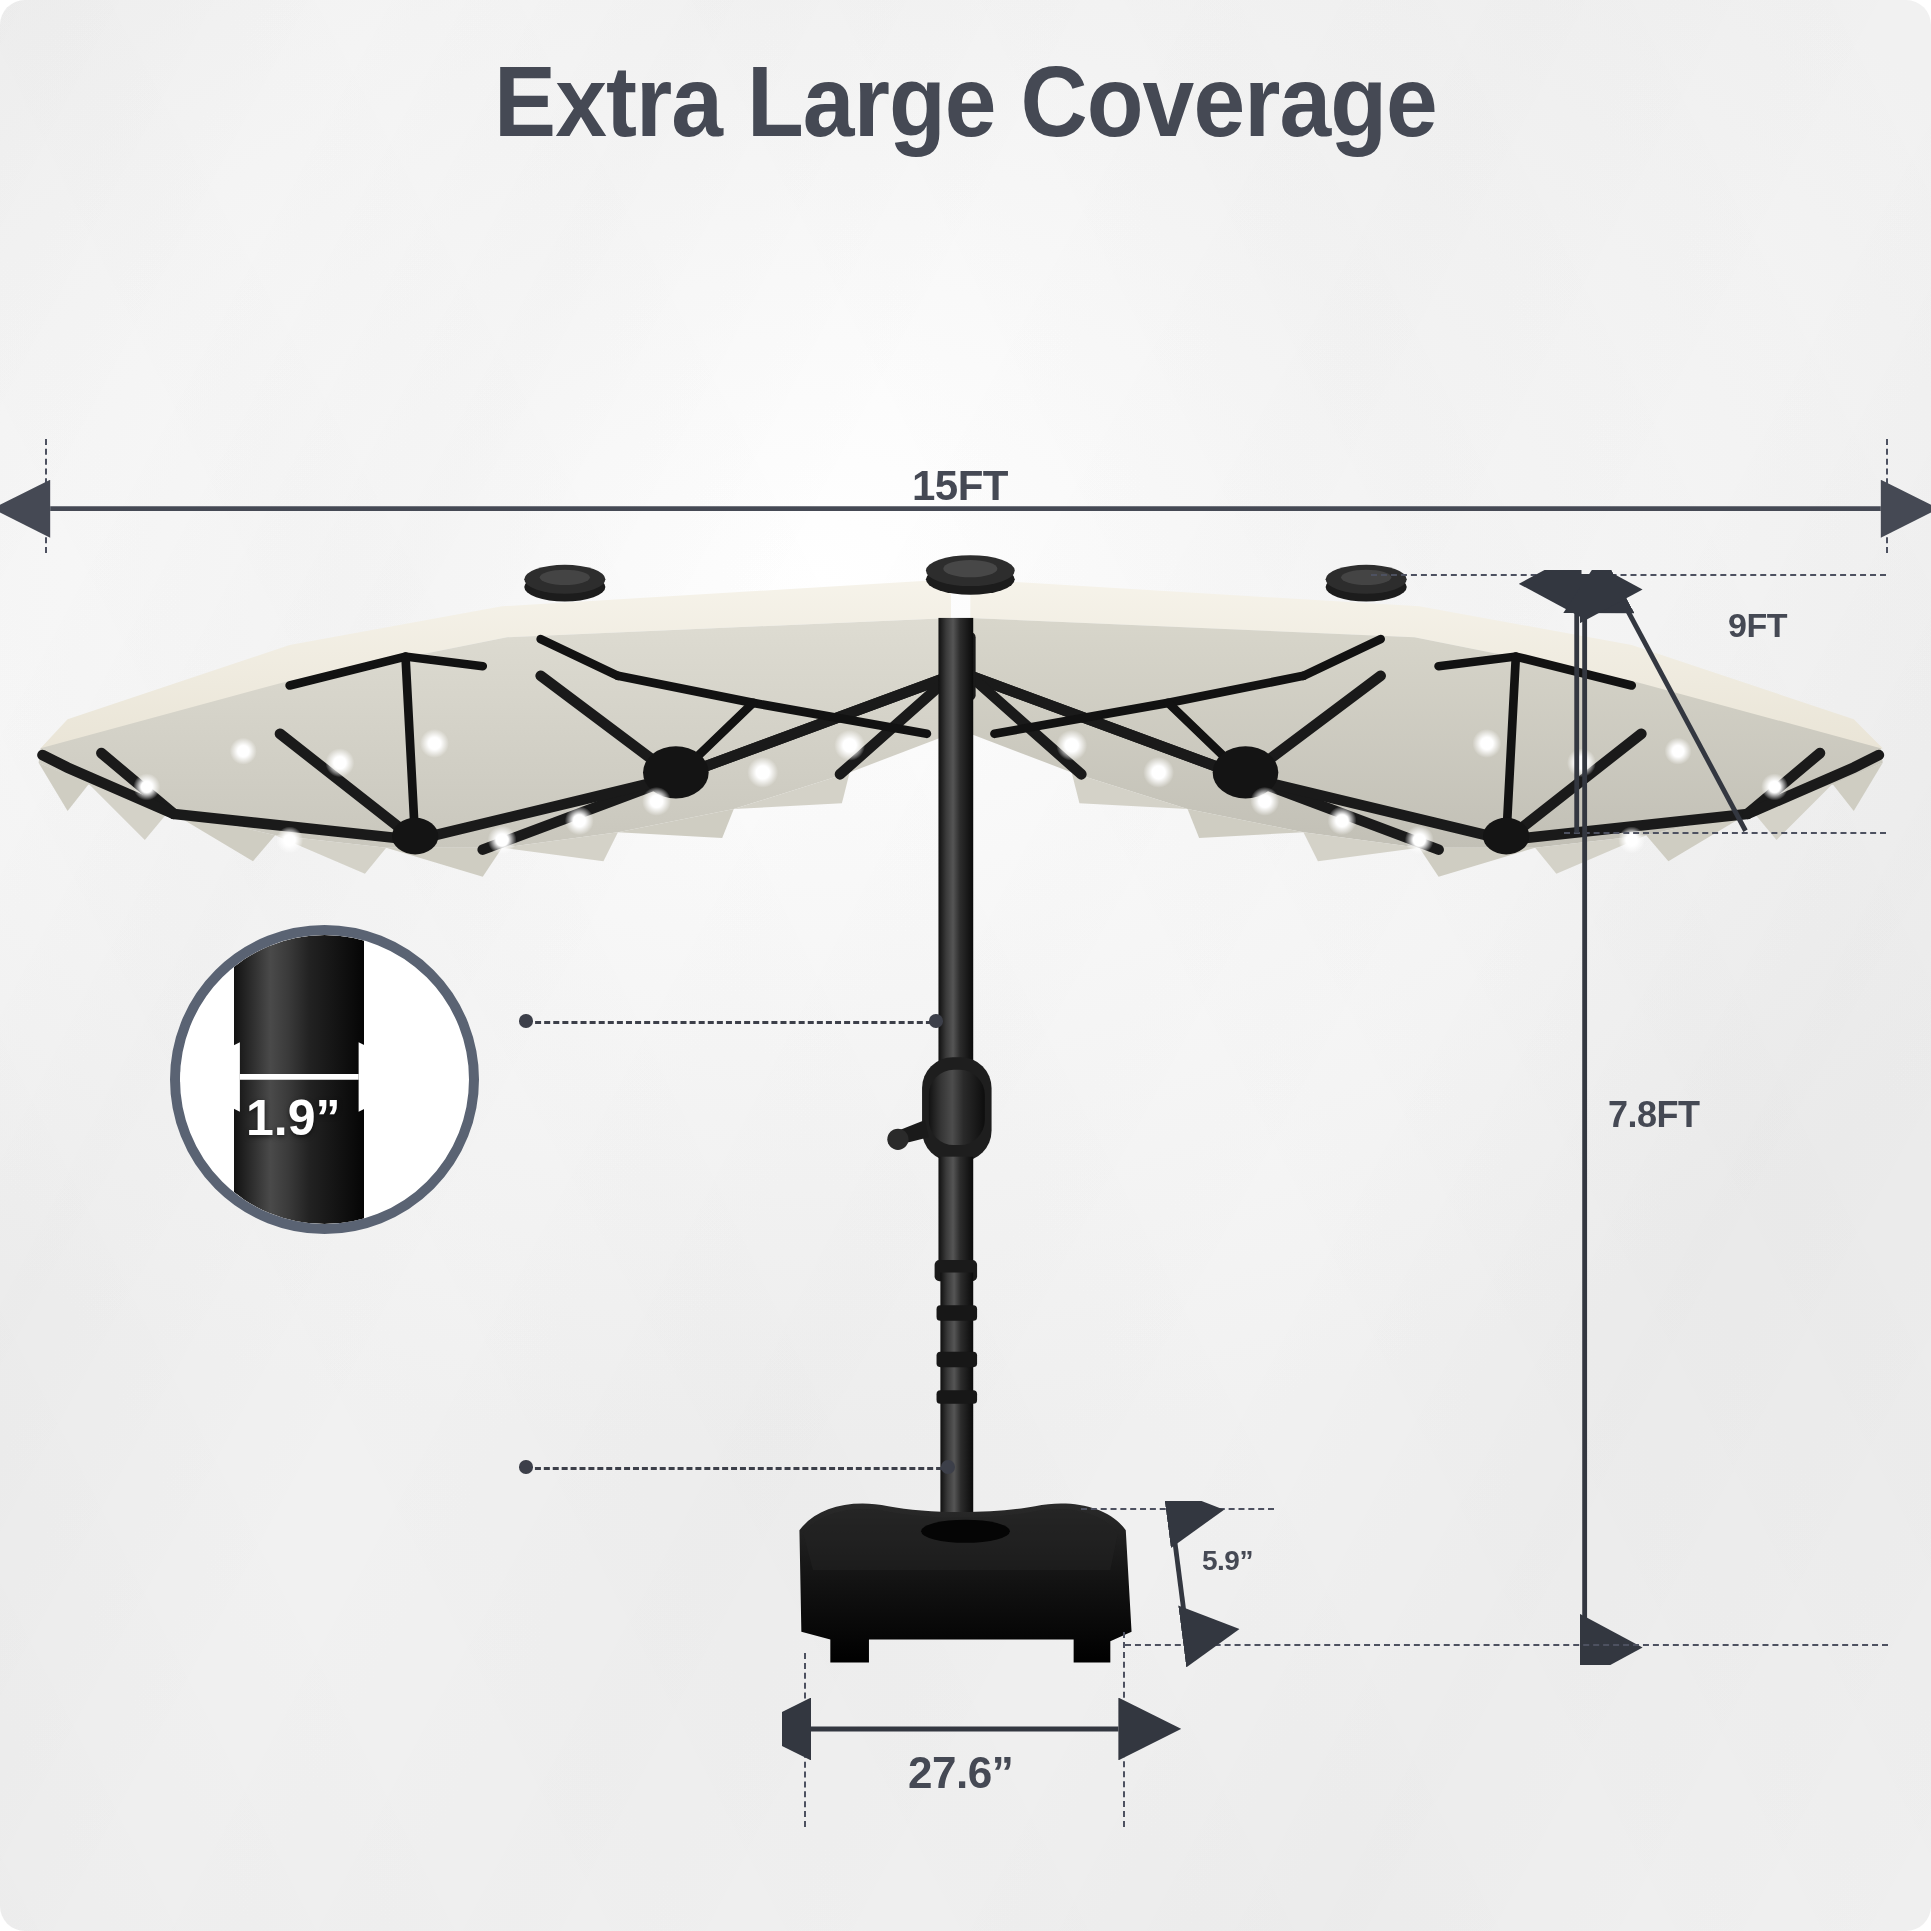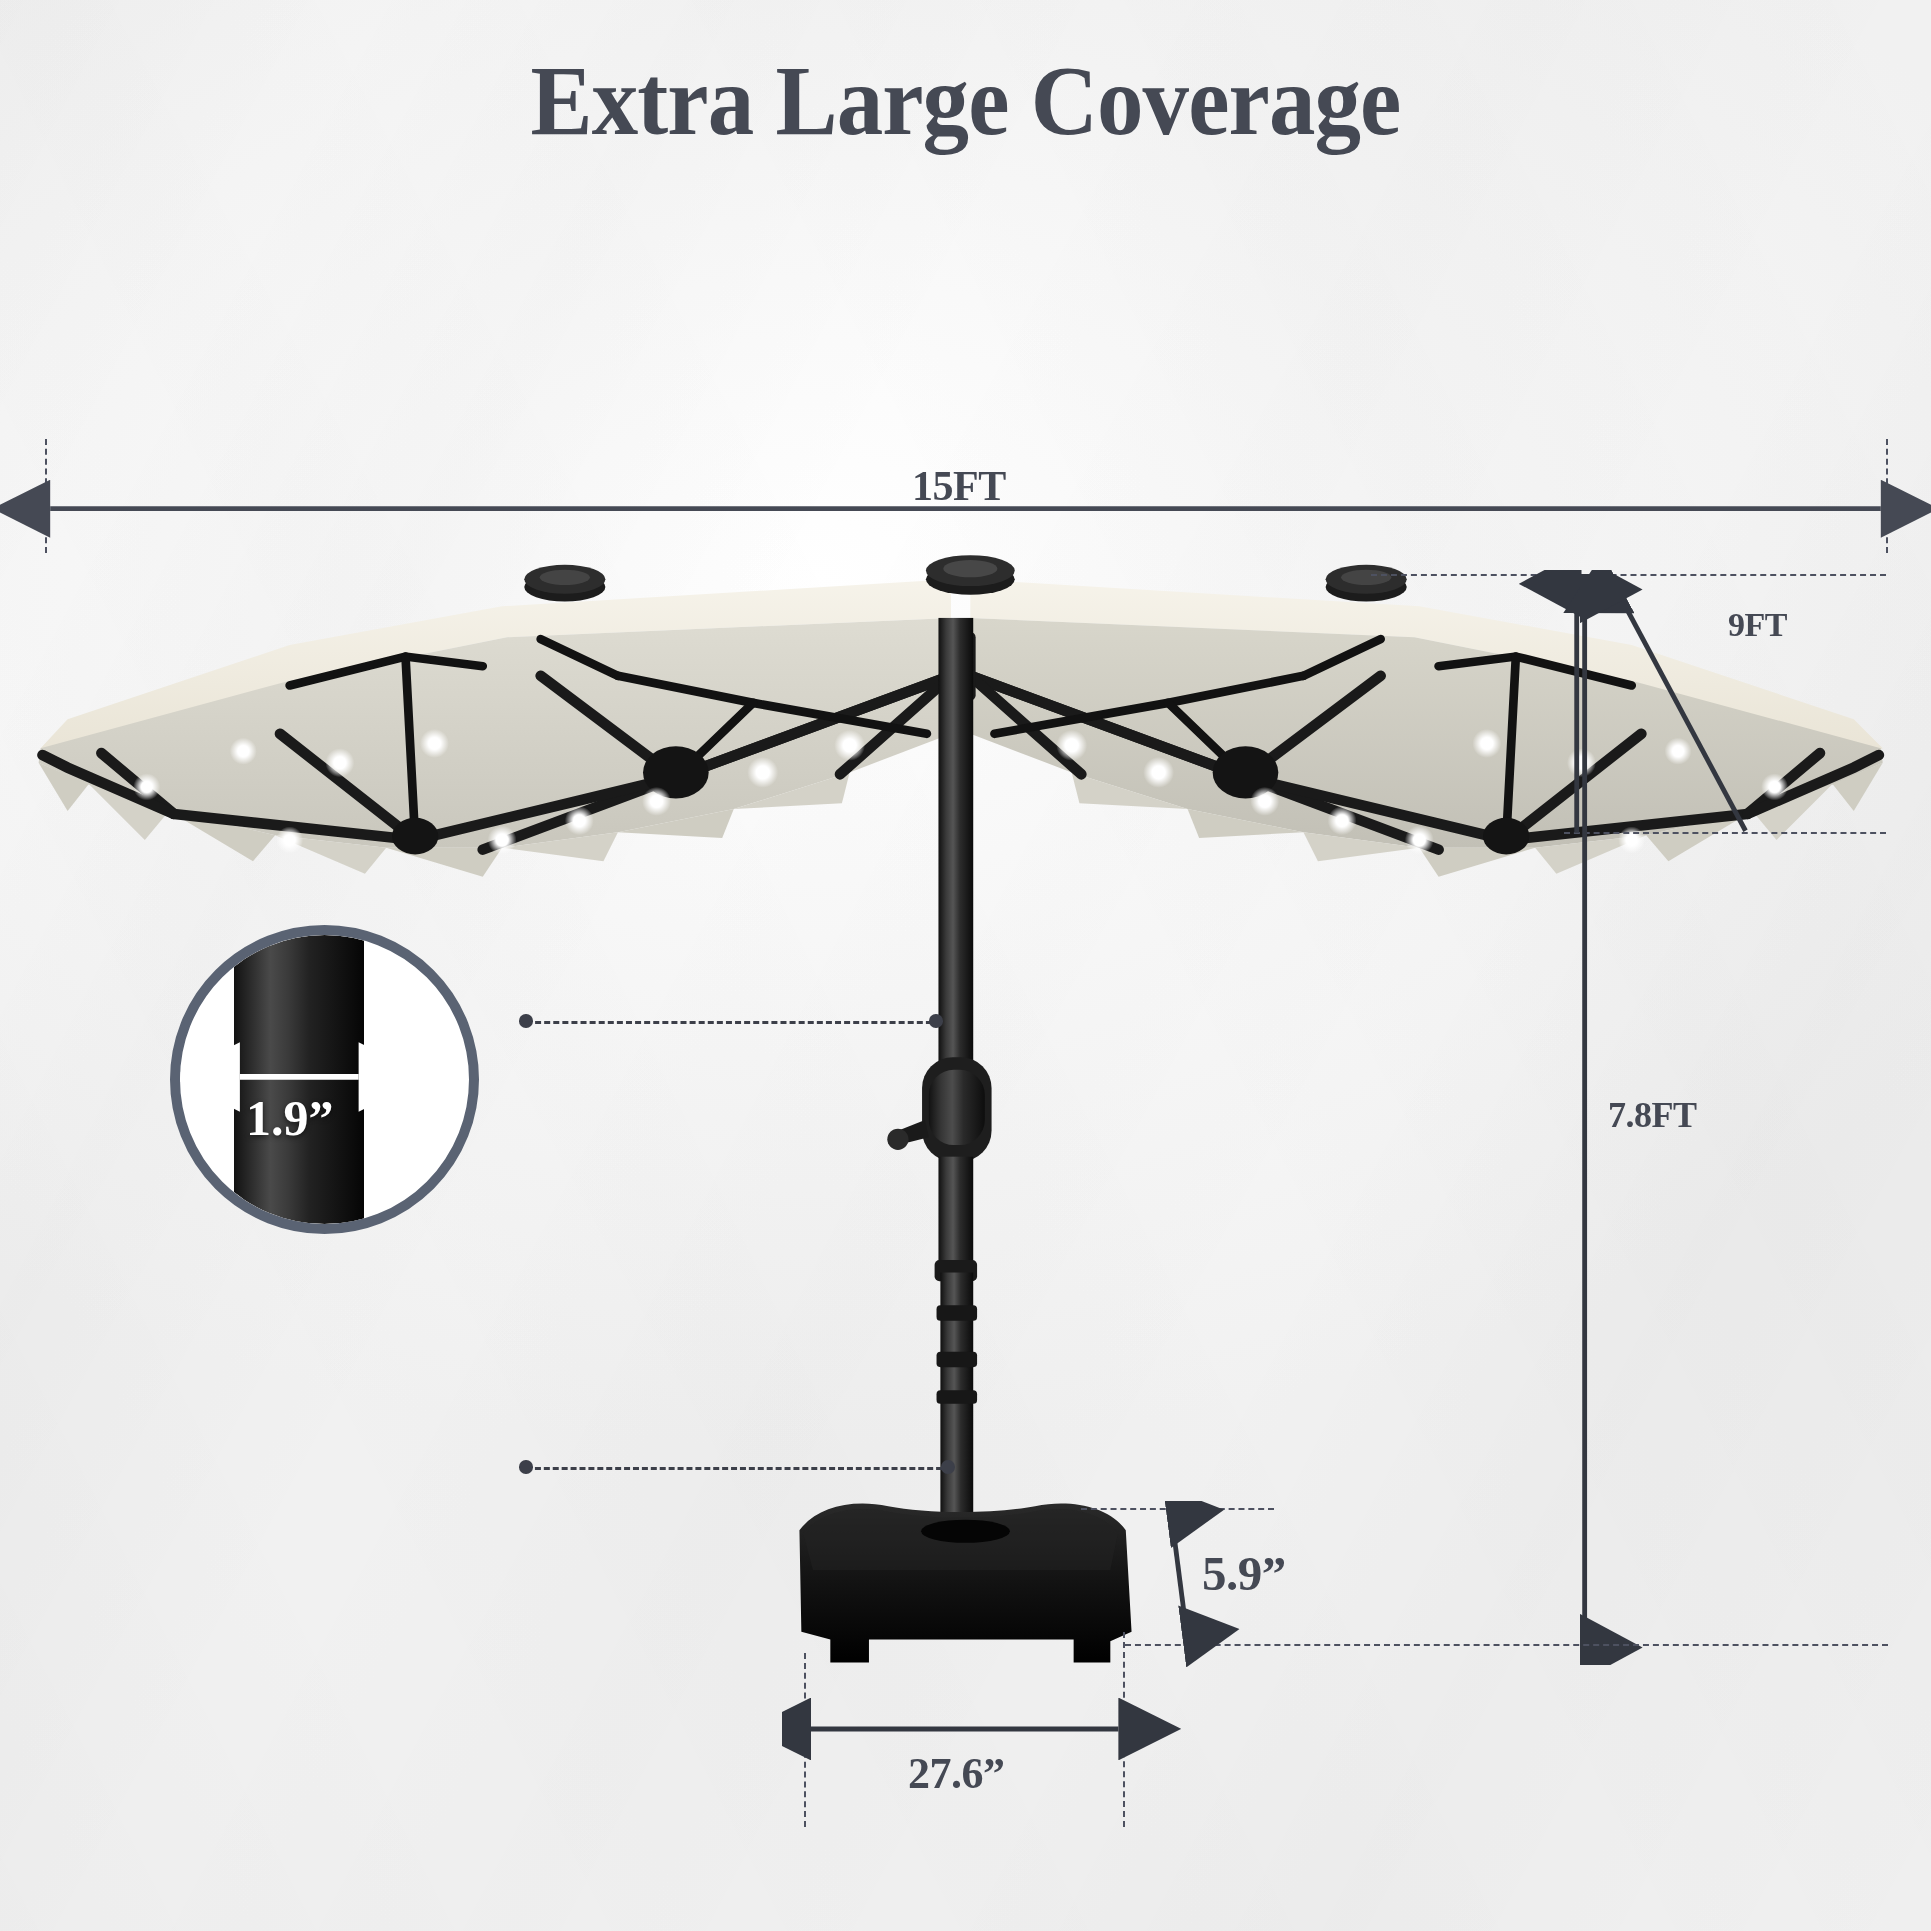--- a/index.html
+++ b/index.html
@@ -5,25 +5,26 @@
   html, body {
     margin: 0;
     padding: 0;
     background: #ffffff;
   }
   #stage {
     position: relative;
     width: 1931px;
     height: 1931px;
     overflow: hidden;
-    font-family: Liberation Serif, serif;
+    font-family: Liberation Sans, sans-serif;
     background:
       linear-gradient(118deg, rgba(0,0,0,0.016) 0%, rgba(0,0,0,0) 12%, rgba(0,0,0,0.018) 24%, rgba(0,0,0,0) 38%, rgba(0,0,0,0.012) 52%, rgba(0,0,0,0) 66%, rgba(0,0,0,0.02) 80%, rgba(0,0,0,0) 100%),
       linear-gradient(63deg, rgba(0,0,0,0.014) 0%, rgba(0,0,0,0) 18%, rgba(0,0,0,0.01) 35%, rgba(0,0,0,0) 55%, rgba(0,0,0,0.015) 74%, rgba(0,0,0,0) 100%),
       radial-gradient(ellipse 1352px 869px at 42% 30%, #ffffff 0%, #f7f7f7 55%, #f1f1f1 100%);
+    border-radius: 25px;
   }
 
   
   .title {
     position: absolute;
     left: 0; right: 0;
     top: 46px;
     text-align: center;
     font-size: 100px;
     font-weight: 700;
@@ -46,21 +47,21 @@
 
   .dim-label {
     position: absolute;
     font-weight: 700;
     color: #454954;
     white-space: nowrap;
   }
   .dim-15ft  { left: 912px;  top: 462px; font-size: 42px; letter-spacing: -0.5px; }
   .dim-9ft   { left: 1728px; top: 606px; font-size: 34px; letter-spacing: -0.5px; }
   .dim-78ft  { left: 1608px; top: 1094px; font-size: 36px; letter-spacing: -0.5px; }
-  .dim-59    { left: 1202px; top: 1545px; font-size: 49px; letter-spacing: -0.5px; }
+  .dim-59    { left: 1202px; top: 1545px; font-size: 28px; letter-spacing: -0.5px; }
   .dim-276   { left: 908px;  top: 1748px; font-size: 44px; letter-spacing: -0.5px; }
 
   
   .vline-dash {
     position: absolute;
     width: 0;
     border-left: 2.9px dashed #4d5160;
   }
   .hline-dash {
     position: absolute;

